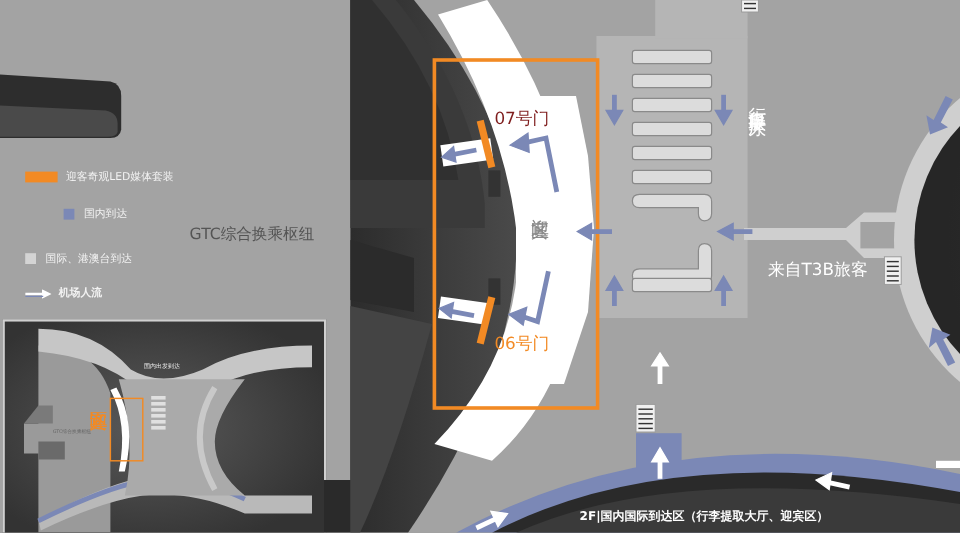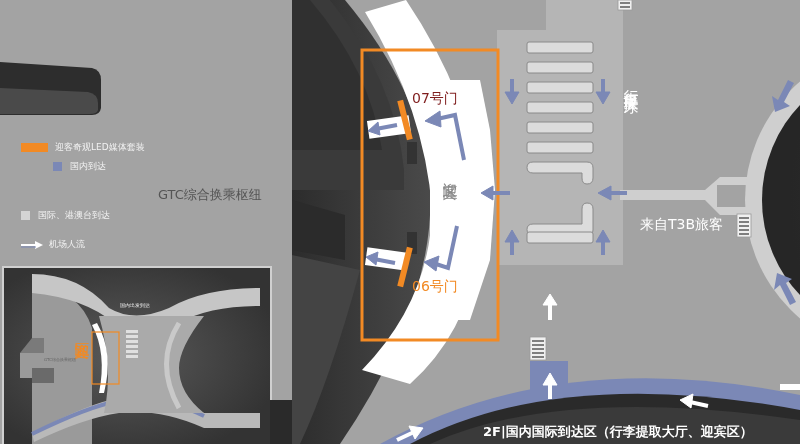--- a/index.html
+++ b/index.html
@@ -174,36 +174,36 @@
 
   <div class="lbl" style="left:412px;top:90px;font-size:14px;color:#7f1d1d;">07号门</div>
   <div class="lbl" style="left:412px;top:278px;font-size:14px;color:#f28a24;text-align:center;">06号门</div>
 
   <div class="vtext" style="left:440px;top:170px;font-size:15px;color:#8a8a8a;">迎宾区</div>
 
   <div class="vtext" style="left:623px;top:78px;font-size:15px;color:#ffffff;line-height:1;">行李提取大厅</div>
 
   <div class="lbl" style="left:640px;top:216px;font-size:14px;color:#ffffff;">来自T3B旅客</div>
 
-  <div class="lbl" style="left:483px;top:423px;font-size:13px;font-weight:bold;color:#ffffff;">2F|国内国际到达区（行李提取大厅、迎宾区）</div>
+  <div class="lbl" style="left:483px;top:423px;font-size:10px;font-weight:bold;color:#ffffff;">2F|国内国际到达区（行李提取大厅、迎宾区）</div>
 
   <div>
     <div class="legend-item" style="left:21px;top:141px;">
       <span class="legend-swatch" style="width:27px;height:9px;background:#f28a24;margin-right:7px;"></span>
       <span>迎客奇观LED媒体套装</span>
     </div>
-    <div class="legend-item" style="left:21px;top:160px;padding-left:32px;">
+    <div class="legend-item" style="left:21px;top:172px;padding-left:32px;">
       <span class="legend-swatch" style="width:9px;height:9px;background:#7b88b6;"></span>
       <span>国内到达</span>
     </div>
     <div class="legend-item" style="left:21px;top:209px;justify-content:space-between;">
       <span class="legend-swatch" style="width:9px;height:9px;background:#d4d4d4;"></span>
       <span>国际、港澳台到达</span>
     </div>
-    <div class="legend-item" style="left:21px;top:238px;">
+    <div class="legend-item" style="left:21px;top:238px;font-weight:bold;">
       <svg width="22" height="8" style="margin-right:6px;">
         <line x1="0" y1="4" x2="15" y2="4" stroke="#ffffff" stroke-width="2"></line>
         <path d="M14,0 L22,4 L14,8 Z" fill="#ffffff"></path>
         <line x1="0" y1="6" x2="15" y2="6" stroke="#7b88b6" stroke-width="1"></line>
       </svg>
       <span>机场人流</span>
     </div>
   </div>
 
   <div id="inset">

